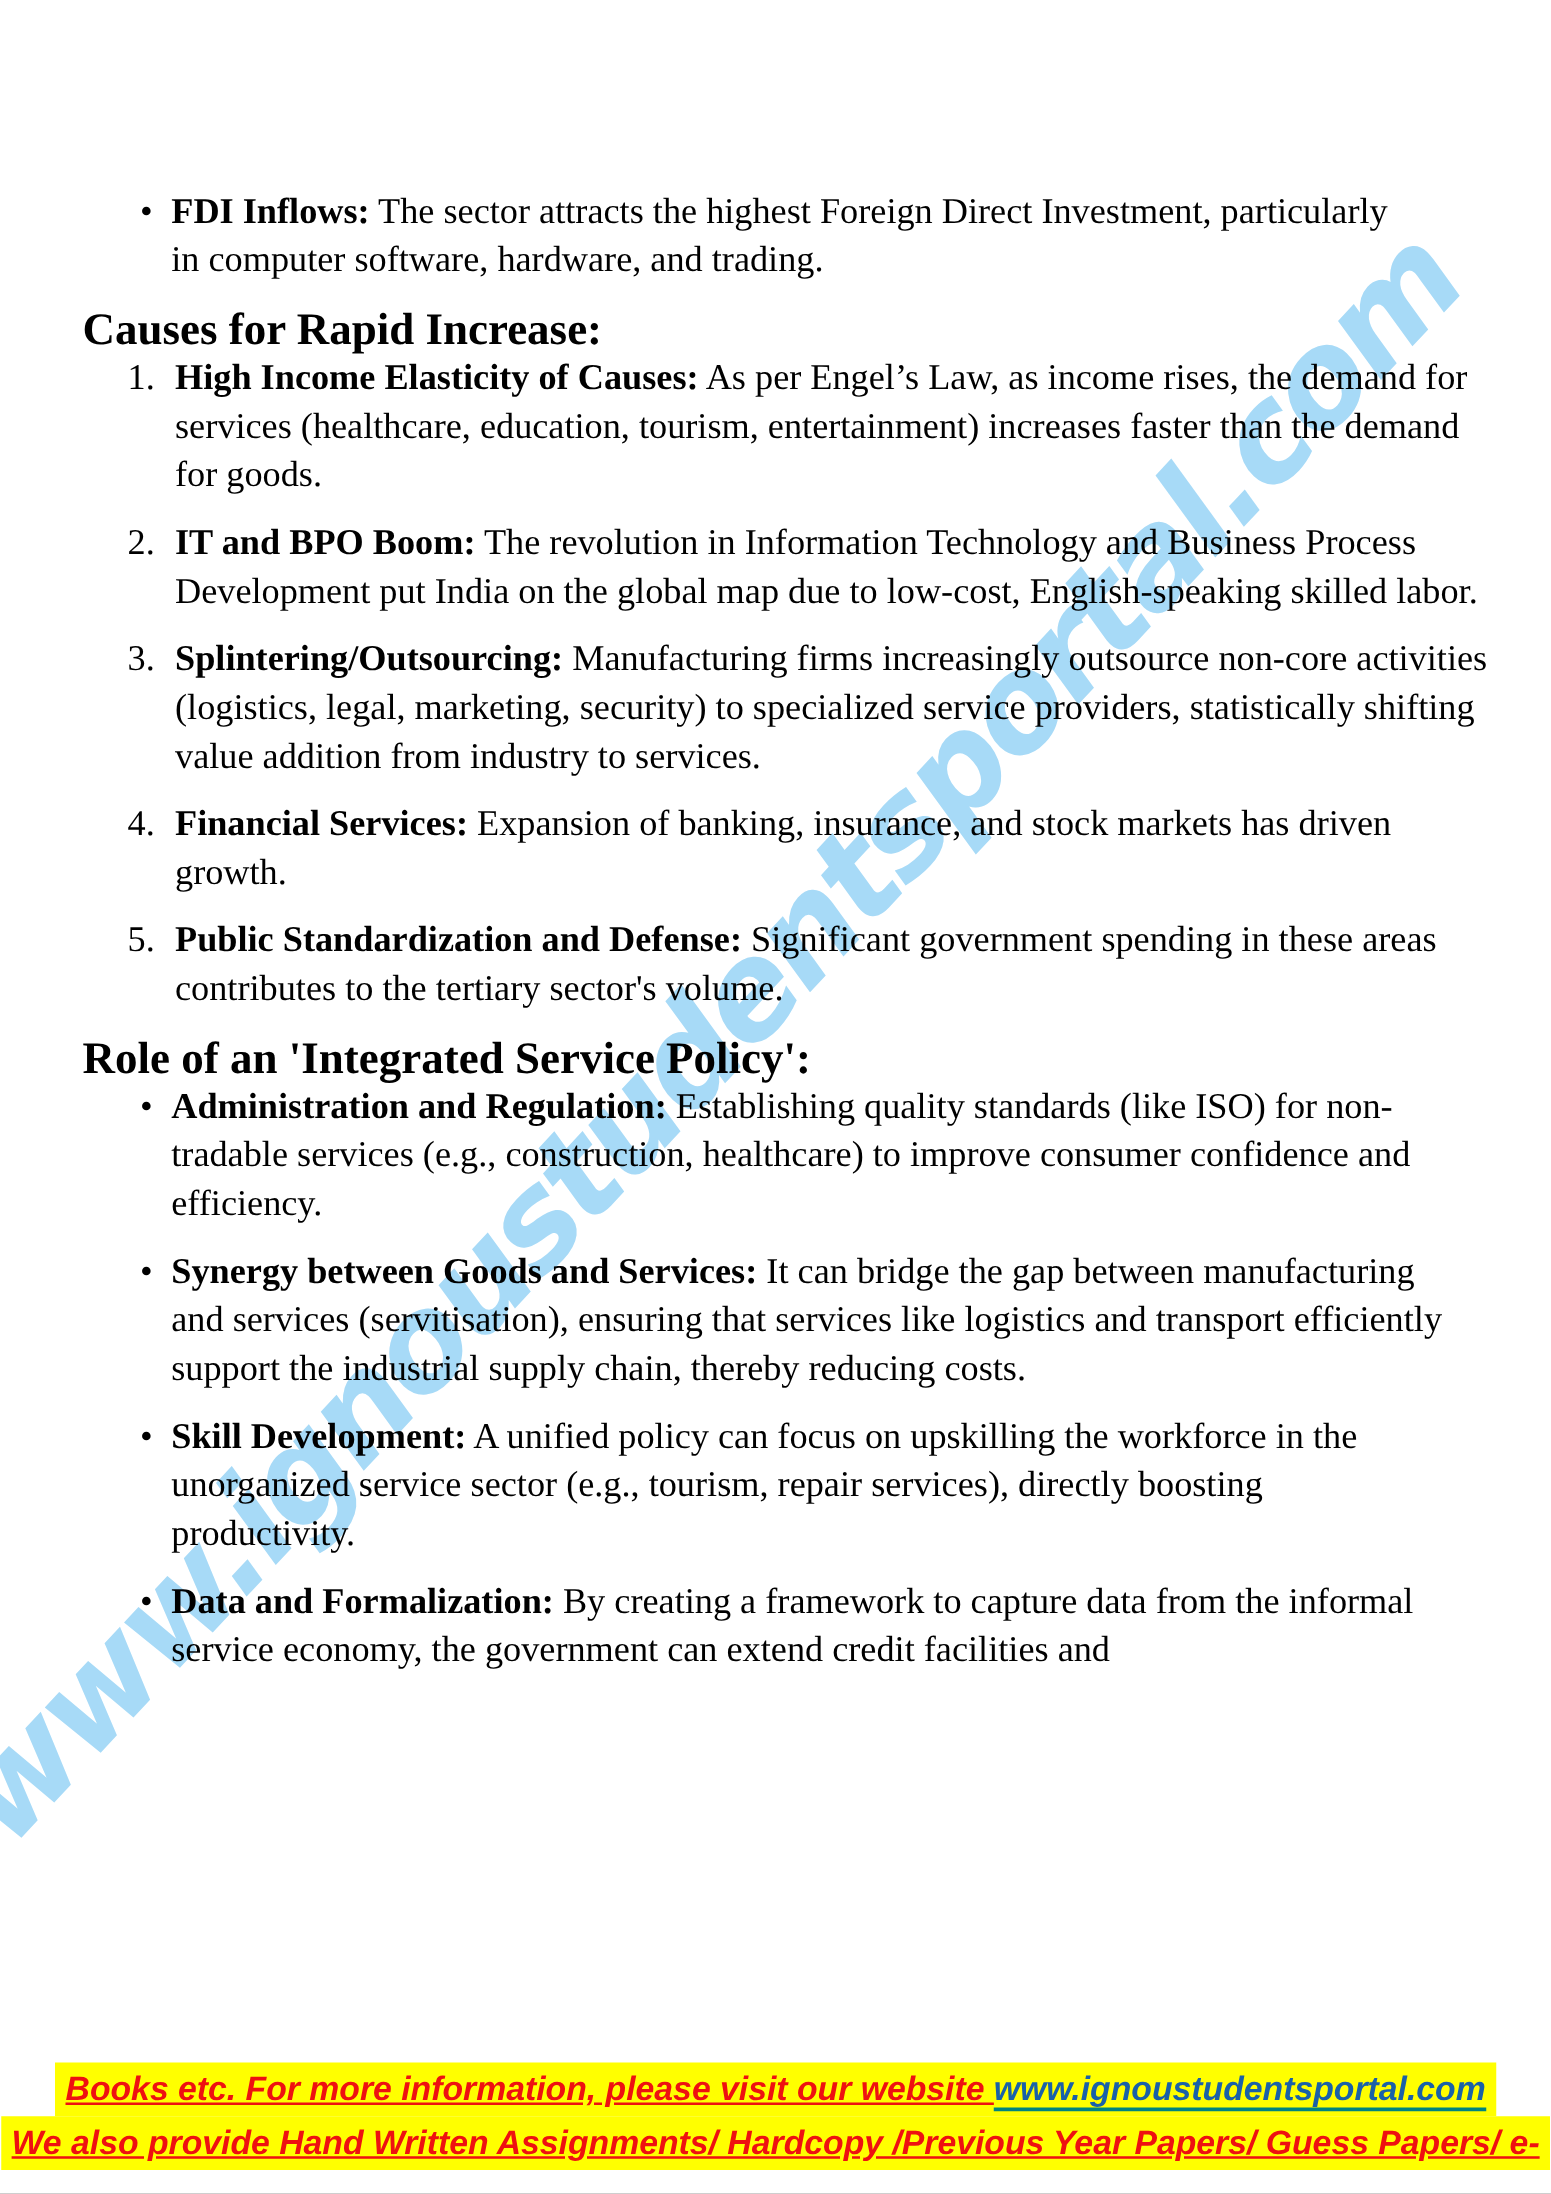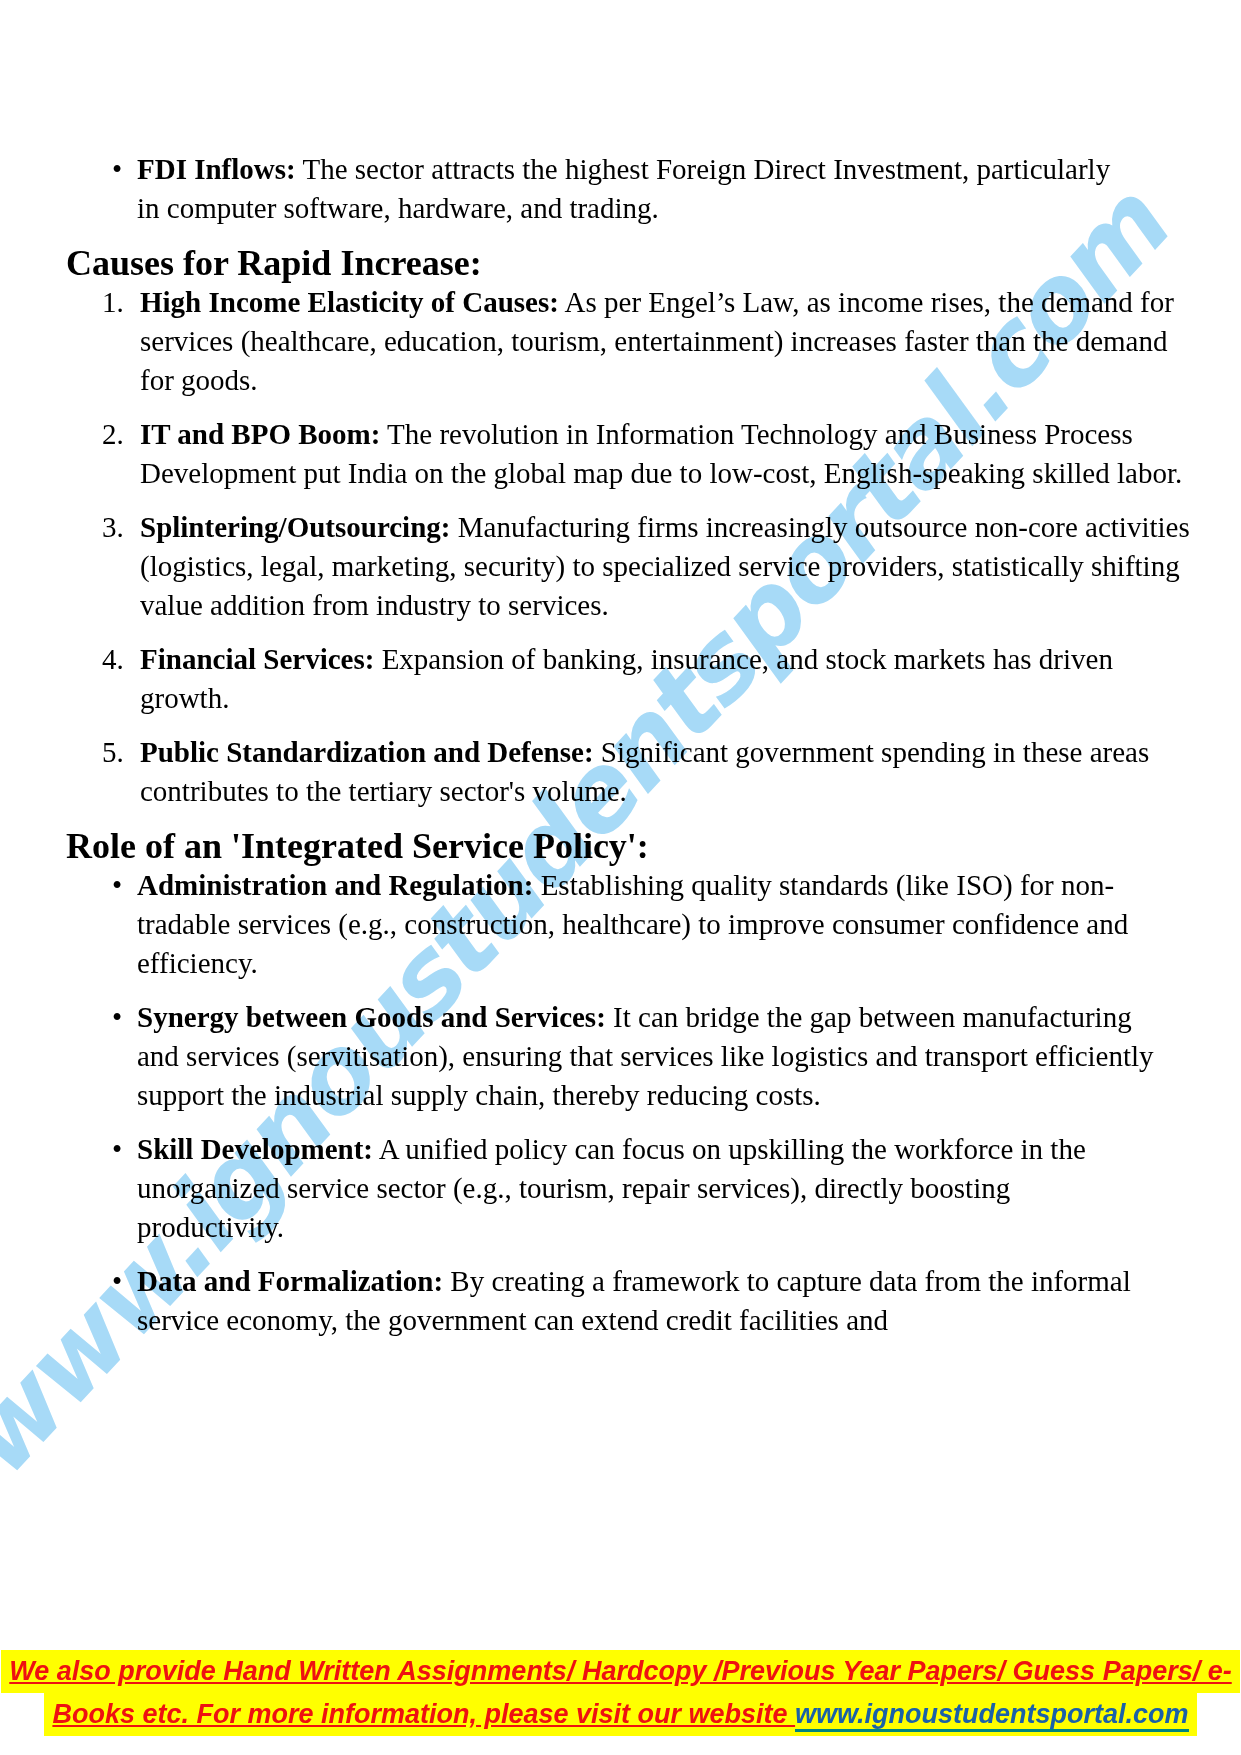--- a/index.html
+++ b/index.html
@@ -143,20 +143,20 @@
       <li class="row">
         <span class="marker">•</span>
         <span class="li-text"><span class="lead">Data and Formalization:</span><span> By creating a framework to capture data from the informal service economy, the government can extend credit facilities and</span></span>
       </li>
     </ul>
 
   </div>
 
   <div class="footer">
     <div>
-      <span class="hl"><span class="red-text">We also provide Hand Written Assignments/ Hardcopy /Previous Year Papers/ Guess Papers/ e-</span></span>
+      <span class="hl"><span class="red-text">Books etc. For more information, please visit our website </span><a class="site-link">www.ignoustudentsportal.com</a></span>
     </div>
     <div>
-      <span class="hl"><span class="red-text">Books etc. For more information, please visit our website </span><a class="site-link">www.ignoustudentsportal.com</a></span>
+      <span class="hl"><span class="red-text">We also provide Hand Written Assignments/ Hardcopy /Previous Year Papers/ Guess Papers/ e-</span></span>
     </div>
   </div>
 
 </div>
 
 </body></html>

